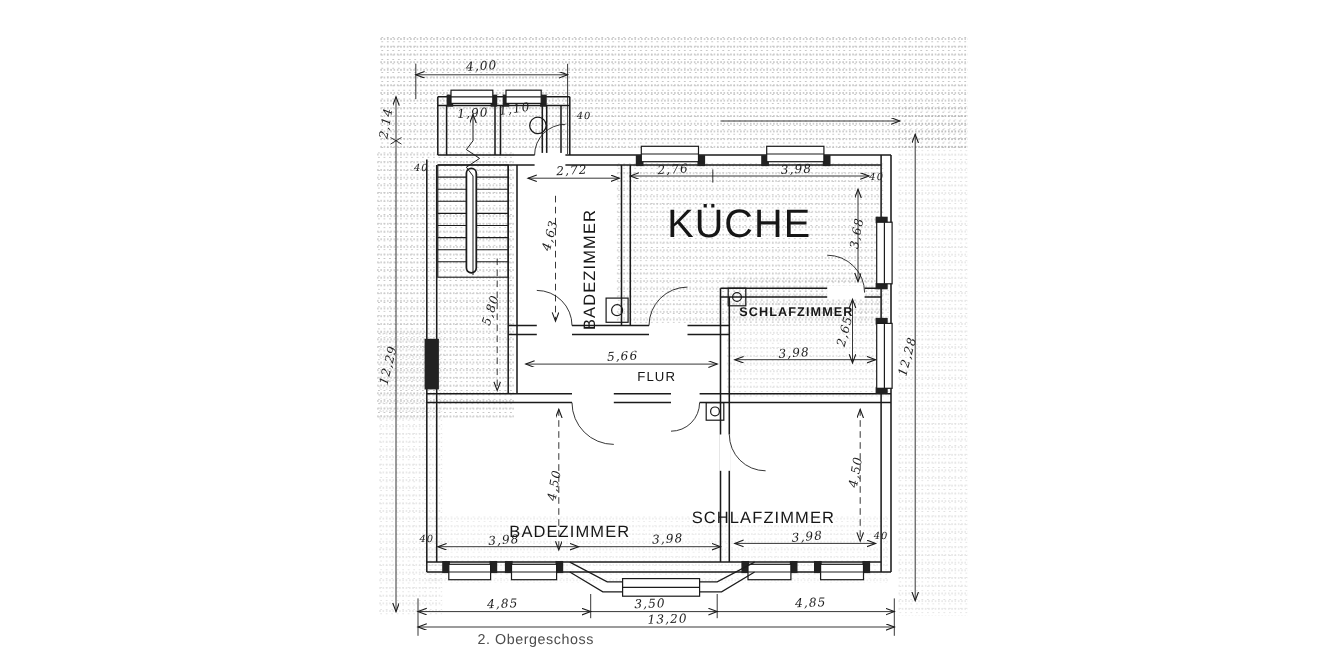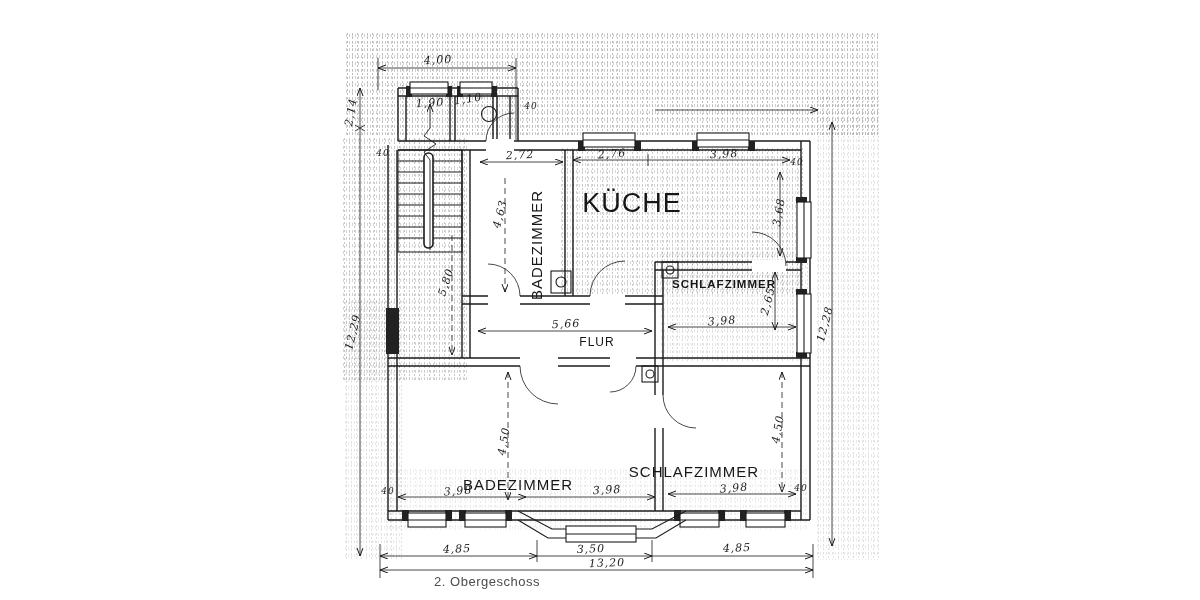--- a/index.html
+++ b/index.html
@@ -200,21 +200,21 @@
       <line x1="537" y1="556" x2="652" y2="556" marker-end="url(#ar)"></line>
       <line x1="652" y1="556" x2="813" y2="556" marker-end="url(#ar)"></line>
       <line x1="380" y1="570" x2="813" y2="570" marker-start="url(#ar)" marker-end="url(#ar)"></line>
       <line x1="380" y1="544" x2="380" y2="578"></line>
         <line x1="537" y1="540" x2="537" y2="562"></line>
       <line x1="652" y1="540" x2="652" y2="562"></line>
         <line x1="813" y1="544" x2="813" y2="578"></line>
     </g>
   </svg>
 
-  <div class="lbl room" style="left:632px;top:203px;font-size:27px;">KÜCHE</div>
+  <div class="lbl room" style="left:672px;top:203px;font-size:36px;">KÜCHE</div>
   <div class="lbl room" style="left:536px;top:245px;font-size:15px;transform:translate(-50%,-50%) rotate(-90deg);">BADEZIMMER</div>
   <div class="lbl room" style="left:724px;top:284px;font-size:11.5px;font-weight:bold;">SCHLAFZIMMER</div>
   <div class="lbl room" style="left:597px;top:342px;font-size:12px;">FLUR</div>
   <div class="lbl room" style="left:518px;top:484px;font-size:15px;">BADEZIMMER</div>
   <div class="lbl room" style="left:694px;top:471px;font-size:15px;">SCHLAFZIMMER</div>
 
   <div class="lbl dim" style="left:438px;top:60px;transform:translate(-50%,-50%) rotate(-3deg);">4,00</div>
   <div class="lbl dim" style="left:430px;top:103px;transform:translate(-50%,-50%) rotate(-3deg);">1,90</div>
   <div class="lbl dim" style="left:468px;top:99px;transform:translate(-50%,-50%) rotate(-8deg);">1,10</div>
   <div class="lbl dim" style="left:520px;top:155px;transform:translate(-50%,-50%) rotate(-3deg);">2,72</div>

